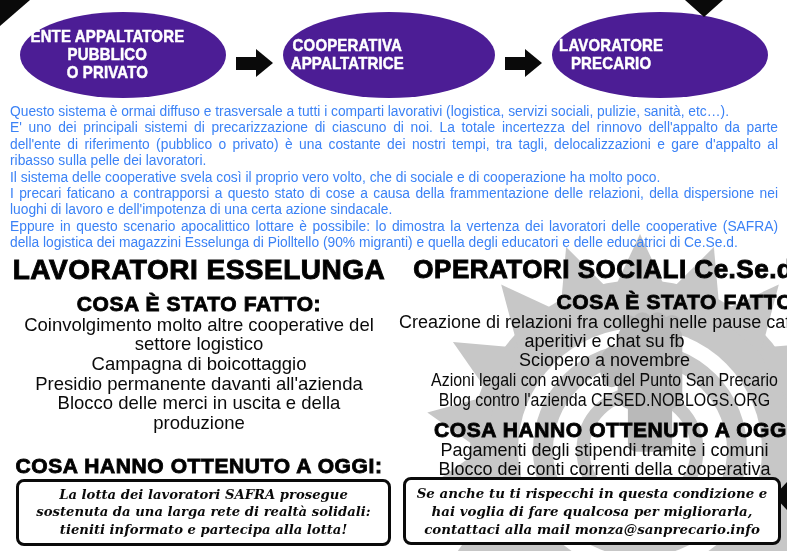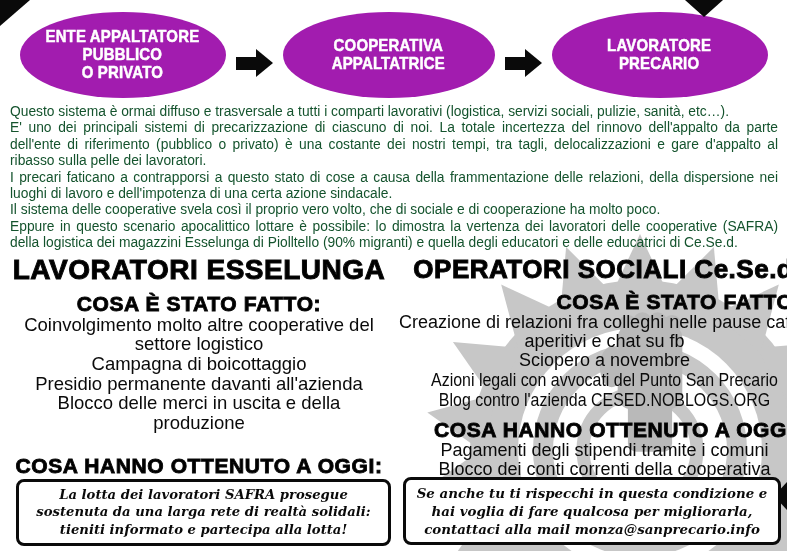--- a/index.html
+++ b/index.html
@@ -11,33 +11,33 @@
   #tl-tooth{left:0;top:0;width:30px;height:26px;clip-path:polygon(0 0,100% 0,0 100%);}
   #tr-tooth{left:685px;top:0;width:38px;height:17px;clip-path:polygon(0 0,100% 0,50% 100%);}
   #re-tooth{left:774px;top:482px;width:13px;height:28px;clip-path:polygon(100% 0,0 50%,100% 100%);}
 
   
   #gear{position:absolute;left:360px;top:170px;z-index:0;}
 
   
   .flow{position:relative;z-index:2;display:flex;align-items:center;justify-content:center;
         padding-top:12px;gap:10px;}
-  .ellipse{background:#a21caf;border-radius:50%;display:flex;align-items:center;justify-content:center;
+  .ellipse{background:#4c1d95;border-radius:50%;display:flex;align-items:center;
            height:86px;flex:0 0 auto;}
   .e1{width:206px;} .e2{width:212px;} .e3{width:216px;}
   .etext{color:#ffffff;font-weight:bold;font-size:17px;line-height:1.05;text-align:center;
          letter-spacing:.2px;transform:scaleX(.88);-webkit-text-stroke:.5px #fff;}
   .arrow{display:flex;align-items:center;margin-top:16px;}
   .arrow .shaft{width:20px;height:13px;background:#0a0a0a;}
   .arrow .head{width:0;height:0;border-top:14px solid transparent;border-bottom:14px solid transparent;
                border-left:17px solid #0a0a0a;}
 
   
   .intro{position:relative;z-index:2;margin:6px 9px 0 10px;font-size:13.8px;line-height:16.4px;
-         color:#14532d;text-align:justify;}
+         color:#3b82f6;text-align:justify;}
   .intro p{margin:0;}
 
   
   .cols{position:relative;z-index:2;display:flex;gap:10px;margin-top:2px;padding:0 7px 0 10px;}
   .col-left{flex:0 0 378px;text-align:center;}
   .col-right{flex:1;text-align:center;}
   .col-title{font-weight:bold;font-size:28px;line-height:1.0;letter-spacing:.5px;
              -webkit-text-stroke:1px #0a0a0a;margin:2px 0 0 0;}
   .col-right .col-title{font-size:26px;text-align:right;padding-right:10px;}
   .sec-head{font-weight:bold;font-size:21px;line-height:1.05;letter-spacing:.6px;
@@ -130,22 +130,22 @@
       <div class="etext">
         <div>LAVORATORE</div>
         <div>PRECARIO</div>
       </div>
     </div>
   </div>
 
   <div class="intro">
     <p>Questo sistema è ormai diffuso e trasversale a tutti i comparti lavorativi (logistica, servizi sociali, pulizie, sanità, etc…).</p>
     <p>E' uno dei principali sistemi di precarizzazione di ciascuno di noi. La totale incertezza del rinnovo dell'appalto da parte dell'ente di riferimento (pubblico o privato) è una costante dei nostri tempi, tra tagli, delocalizzazioni e gare d'appalto al ribasso sulla pelle dei lavoratori.</p>
+    <p>Il sistema delle cooperative svela così il proprio vero volto, che di sociale e di cooperazione ha molto poco.</p>
     <p>I precari faticano a contrapporsi a questo stato di cose a causa della frammentazione delle relazioni, della dispersione nei luoghi di lavoro e dell'impotenza di una certa azione sindacale.</p>
-    <p>Il sistema delle cooperative svela così il proprio vero volto, che di sociale e di cooperazione ha molto poco.</p>
     <p>Eppure in questo scenario apocalittico lottare è possibile: lo dimostra la vertenza dei lavoratori delle cooperative (SAFRA) della logistica dei magazzini Esselunga di Piolltello (90% migranti) e quella degli educatori e delle educatrici di Ce.Se.d.</p>
   </div>
 
   <div class="cols">
 
     <div class="col-left">
       <div class="col-title">LAVORATORI ESSELUNGA</div>
       <div class="sec-head">COSA È STATO FATTO:</div>
       <div class="items">
         <p class="item">Coinvolgimento molto altre cooperative del settore logistico</p>

